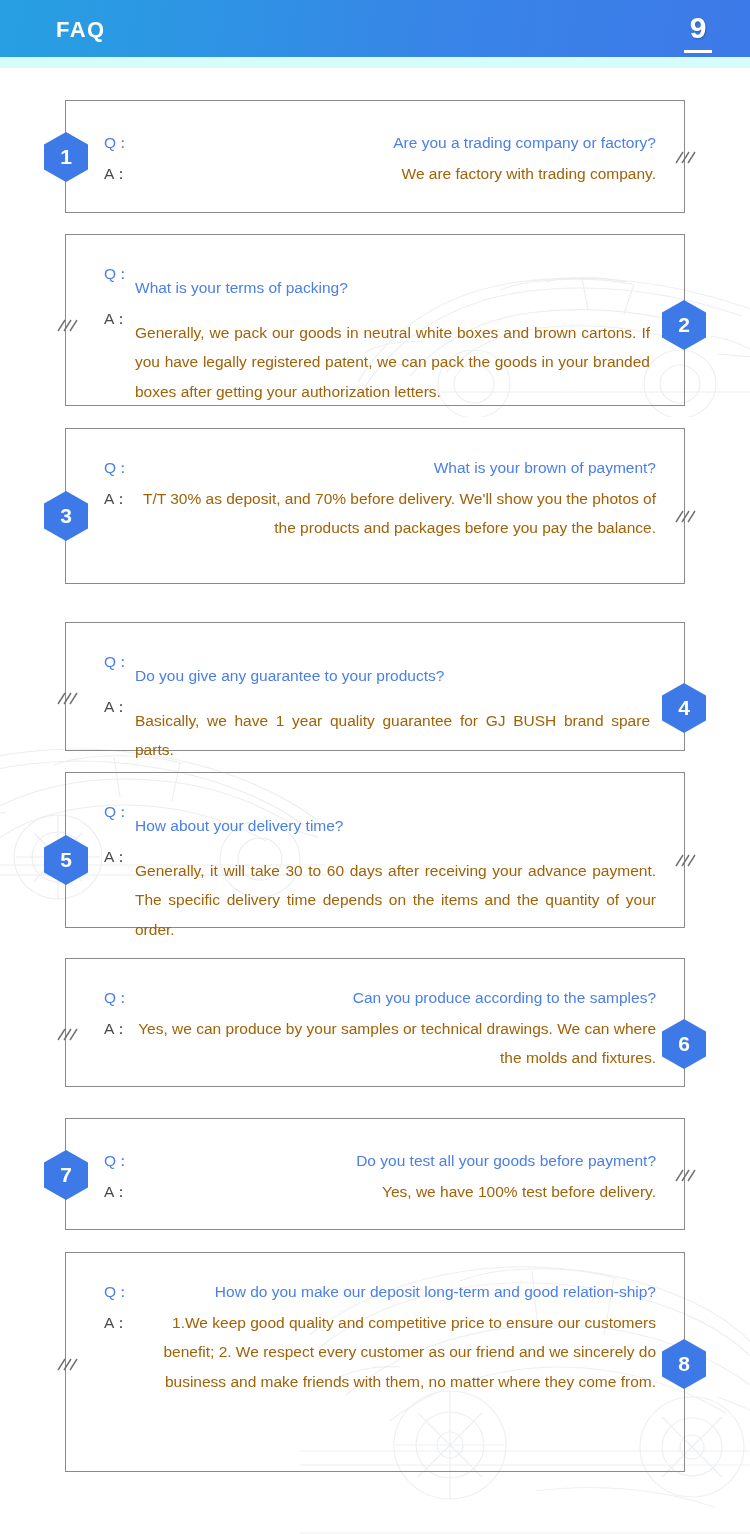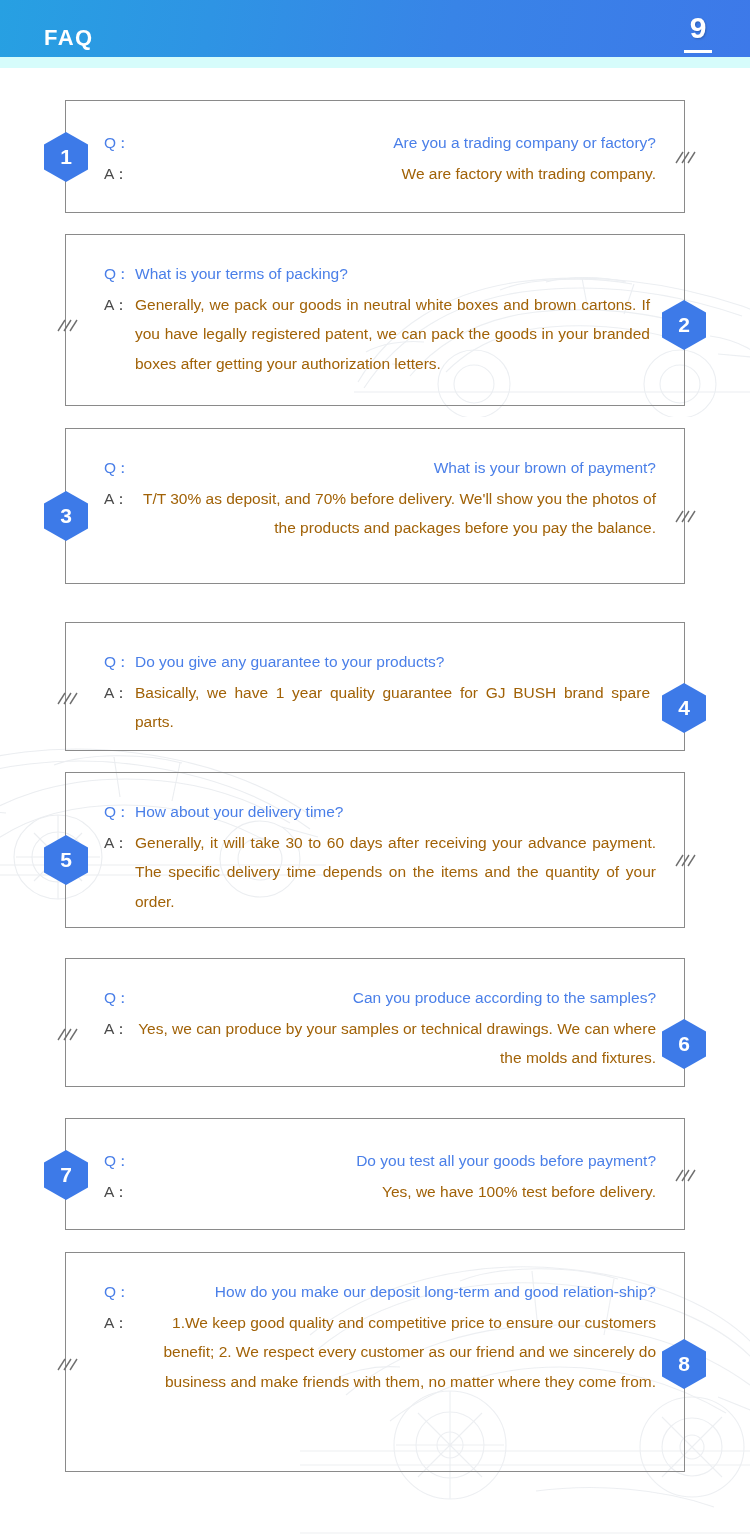--- a/index.html
+++ b/index.html
@@ -10,24 +10,23 @@
     position:relative;
     overflow:hidden;
   }
 
   
   .header{
     position:absolute; left:0; top:0; width:750px; height:57px;
     background:linear-gradient(100deg,#27a0e2 0%,#2e94e4 28%,#3884e7 60%,#3d79e9 100%);
   }
   .header-title{
-    position:absolute; left:44px; top:19px;
+    position:absolute; left:56px; top:19px;
     font-size:22px; font-weight:bold; color:#ffffff; letter-spacing:1.5px;
     line-height:22px;
-    margin-top:8px;
   }
   .page-num{
     position:absolute; right:42px; top:12px;
     font-size:30px; font-weight:bold; color:#ffffff;
     line-height:32px; text-align:center; min-width:20px;
     text-shadow:1px 1px 2px rgba(0,0,0,.22);
   }
   .page-num-rule{
     position:absolute; right:38px; top:50px; width:28px; height:3px;
     background:#ffffff;
@@ -69,21 +68,21 @@
     flex:1 1 auto;
     font-size:15.5px;
     line-height:29.5px;
     text-align:right;
   }
   .row-q .qa-tag{ color:#4a7fe8; }
   .row-q .qa-text{ color:#4a7fe8; }
   .row-a .qa-tag{ color:#4a4a4a; }
   .row-a .qa-text{ color:#a16207; }
   .row-a{ margin-top:1px; }
-  .just .qa-text{ text-align:justify; text-align-last:left; }
+  .just .qa-text{ text-align:justify; text-align-last:left;margin-top:14px; }
 
   
   .hex{
     position:absolute;
     width:44px; height:50px;
     background:#3d7ae8;
     clip-path:polygon(50% 0%,100% 25%,100% 75%,50% 100%,0% 75%,0% 25%);
     z-index:5;
     display:flex; align-items:center; justify-content:center;
   }

